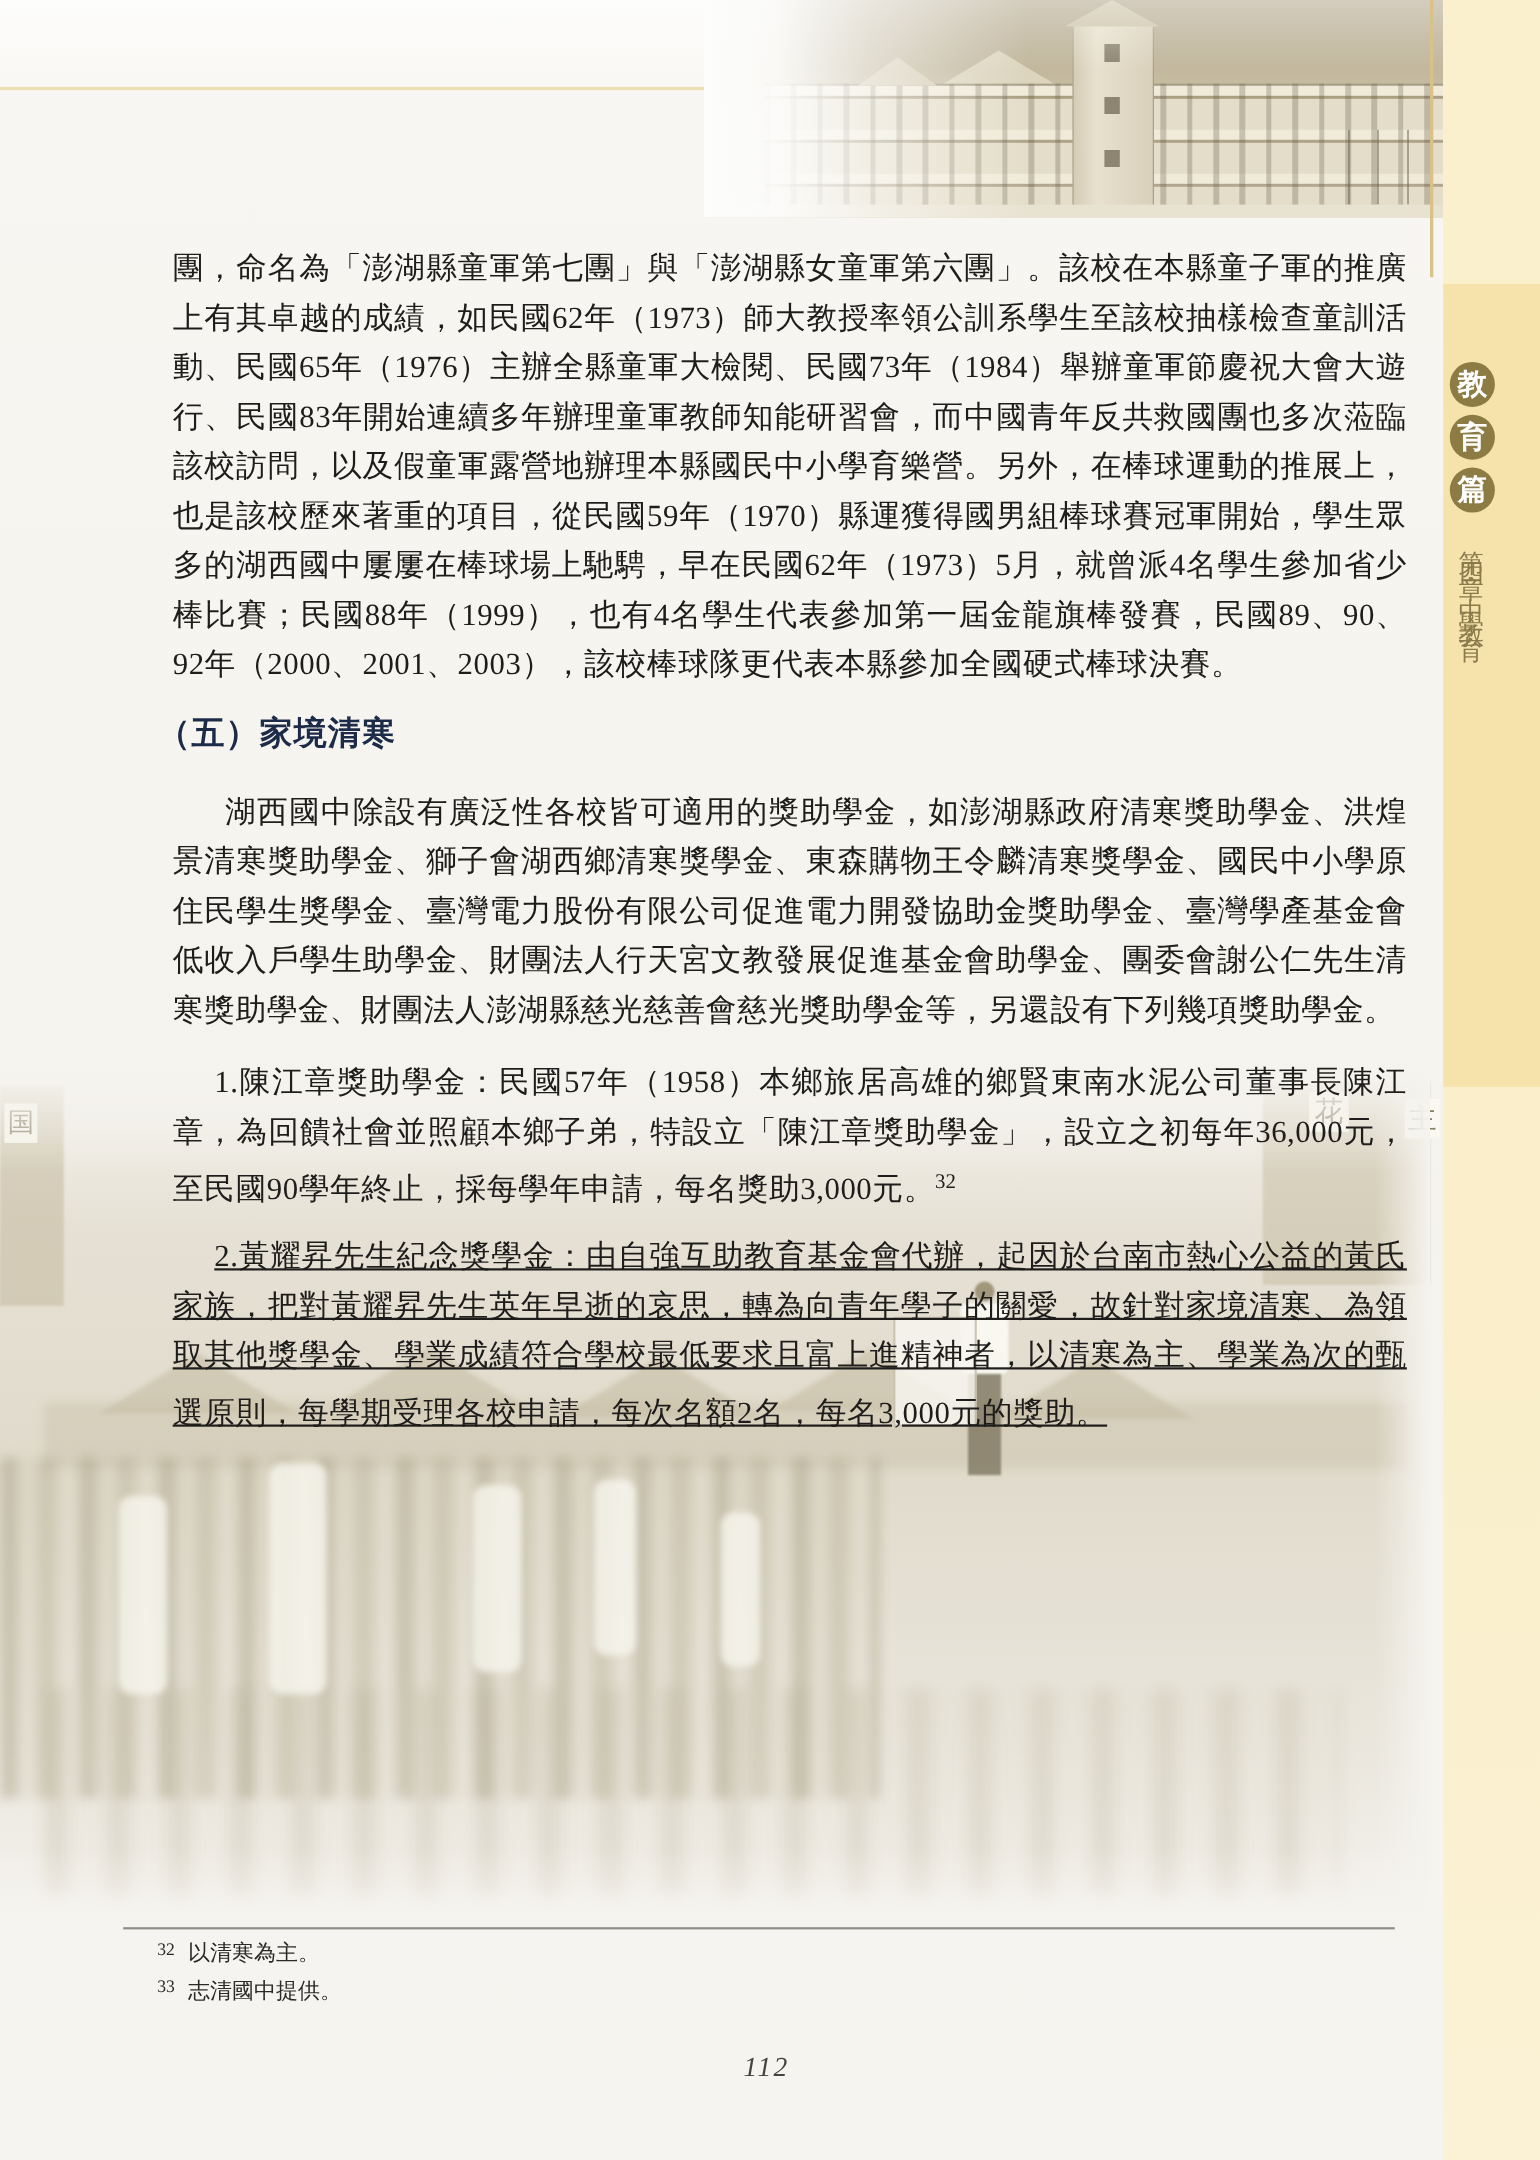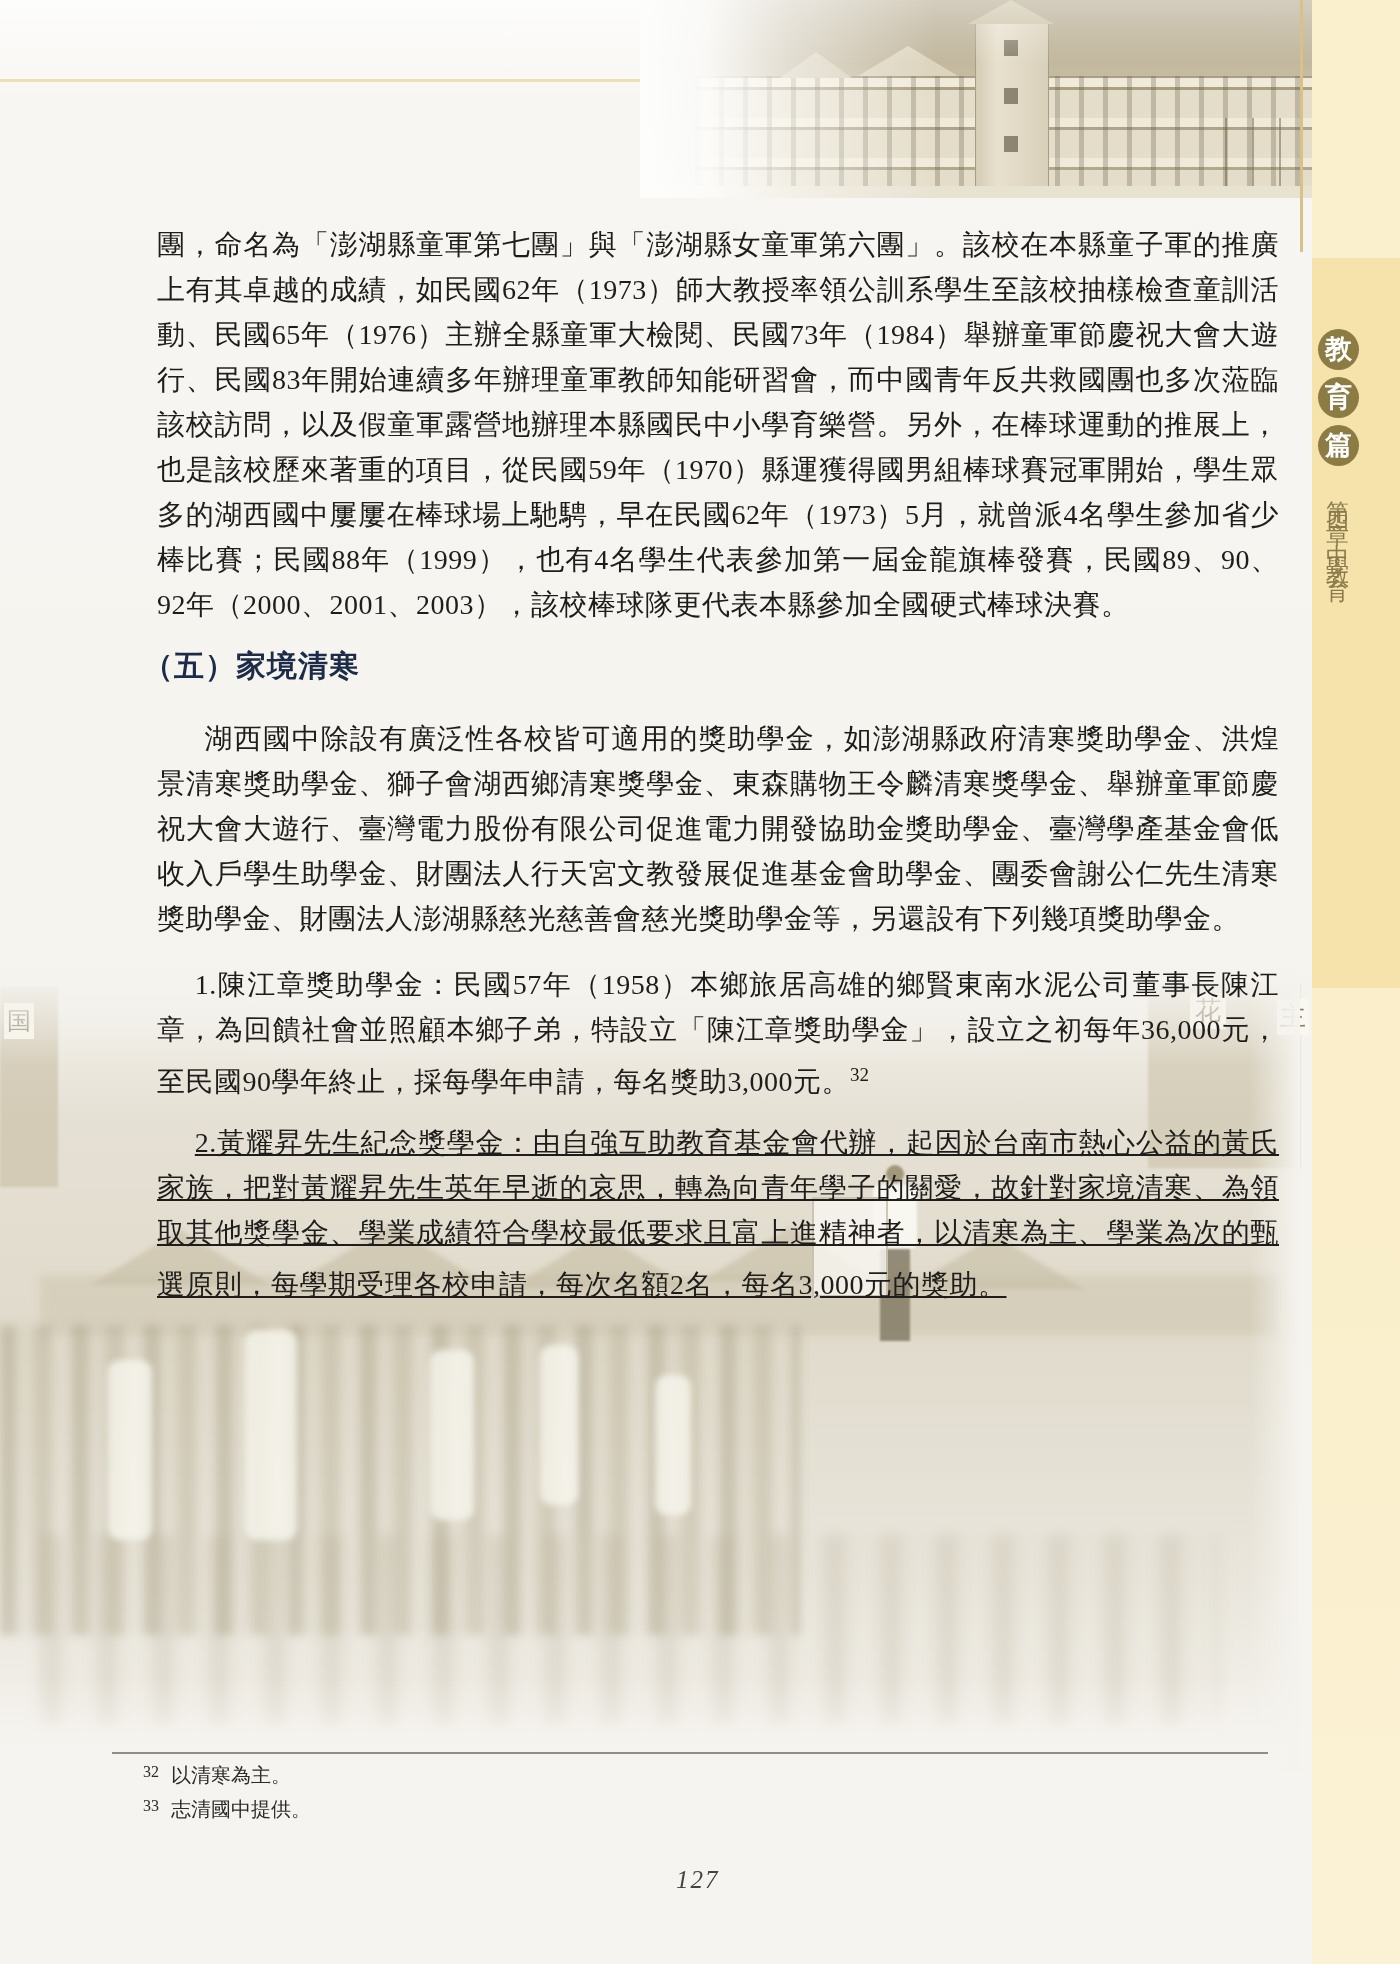--- a/index.html
+++ b/index.html
@@ -160,34 +160,34 @@
     <div class="pb-board"></div>
     <div class="pb-fadeTop"></div>
     <div class="pb-fadeBottom"></div>
     <div class="pb-fadeRight"></div>
   </div>
 
   <div class="para p1">團，命名為「澎湖縣童軍第七團」與「澎湖縣女童軍第六團」。該校在本縣童子軍的推廣上有其卓越的成績，如民國62年（1973）師大教授率領公訓系學生至該校抽樣檢查童訓活動、民國65年（1976）主辦全縣童軍大檢閱、民國73年（1984）舉辦童軍節慶祝大會大遊行、民國83年開始連續多年辦理童軍教師知能研習會，而中國青年反共救國團也多次蒞臨該校訪問，以及假童軍露營地辦理本縣國民中小學育樂營。另外，在棒球運動的推展上，也是該校歷來著重的項目，從民國59年（1970）縣運獲得國男組棒球賽冠軍開始，學生眾多的湖西國中屢屢在棒球場上馳騁，早在民國62年（1973）5月，就曾派4名學生參加省少棒比賽；民國88年（1999），也有4名學生代表參加第一屆金龍旗棒發賽，民國89、90、92年（2000、2001、2003），該校棒球隊更代表本縣參加全國硬式棒球決賽。</div>
 
   <div class="heading">（五）家境清寒</div>
 
-  <div class="para p2">湖西國中除設有廣泛性各校皆可適用的獎助學金，如澎湖縣政府清寒獎助學金、洪煌景清寒獎助學金、獅子會湖西鄉清寒獎學金、東森購物王令麟清寒獎學金、舉辦童軍節慶祝大會大遊行、臺灣電力股份有限公司促進電力開發協助金獎助學金、臺灣學產基金會低收入戶學生助學金、財團法人行天宮文教發展促進基金會助學金、團委會謝公仁先生清寒獎助學金、財團法人澎湖縣慈光慈善會慈光獎助學金等，另還設有下列幾項獎助學金。</div>
+  <div class="para p2">湖西國中除設有廣泛性各校皆可適用的獎助學金，如澎湖縣政府清寒獎助學金、洪煌景清寒獎助學金、獅子會湖西鄉清寒獎學金、東森購物王令麟清寒獎學金、國民中小學原住民學生獎學金、臺灣電力股份有限公司促進電力開發協助金獎助學金、臺灣學產基金會低收入戶學生助學金、財團法人行天宮文教發展促進基金會助學金、團委會謝公仁先生清寒獎助學金、財團法人澎湖縣慈光慈善會慈光獎助學金等，另還設有下列幾項獎助學金。</div>
 
   <div class="para it1">
     <span>1.陳江章獎助學金：民國57年（1958）本鄉旅居高雄的鄉賢東南水泥公司董事長陳江章，為回饋社會並照顧本鄉子弟，特設立「陳江章獎助學金」，設立之初每年36,000元，至民國90學年終止，採每學年申請，每名獎助3,000元。</span><sup>32</sup>
   </div>
 
   <div class="para it2">
     <span>2.黃耀昇先生紀念獎學金：由自強互助教育基金會代辦，起因於台南市熱心公益的黃氏家族，把對黃耀昇先生英年早逝的哀思，轉為向青年學子的關愛，故針對家境清寒、為領取其他獎學金、學業成績符合學校最低要求且富上進精神者，以清寒為主、學業為次的甄選原則，每學期受理各校申請，每次名額2名，每名3,000元的獎助。</span><sup></sup>
   </div>
 
 
   <div class="footrule"></div>
   <div class="fn fn1">
     <span class="num">32</span><span>以清寒為主。</span>
   </div>
   <div class="fn fn2">
     <span class="num">33</span><span>志清國中提供。</span>
   </div>
 
-  <div class="pagenum">127</div>
+  <div class="pagenum">112</div>
 
 </div>
 
 </body></html>

